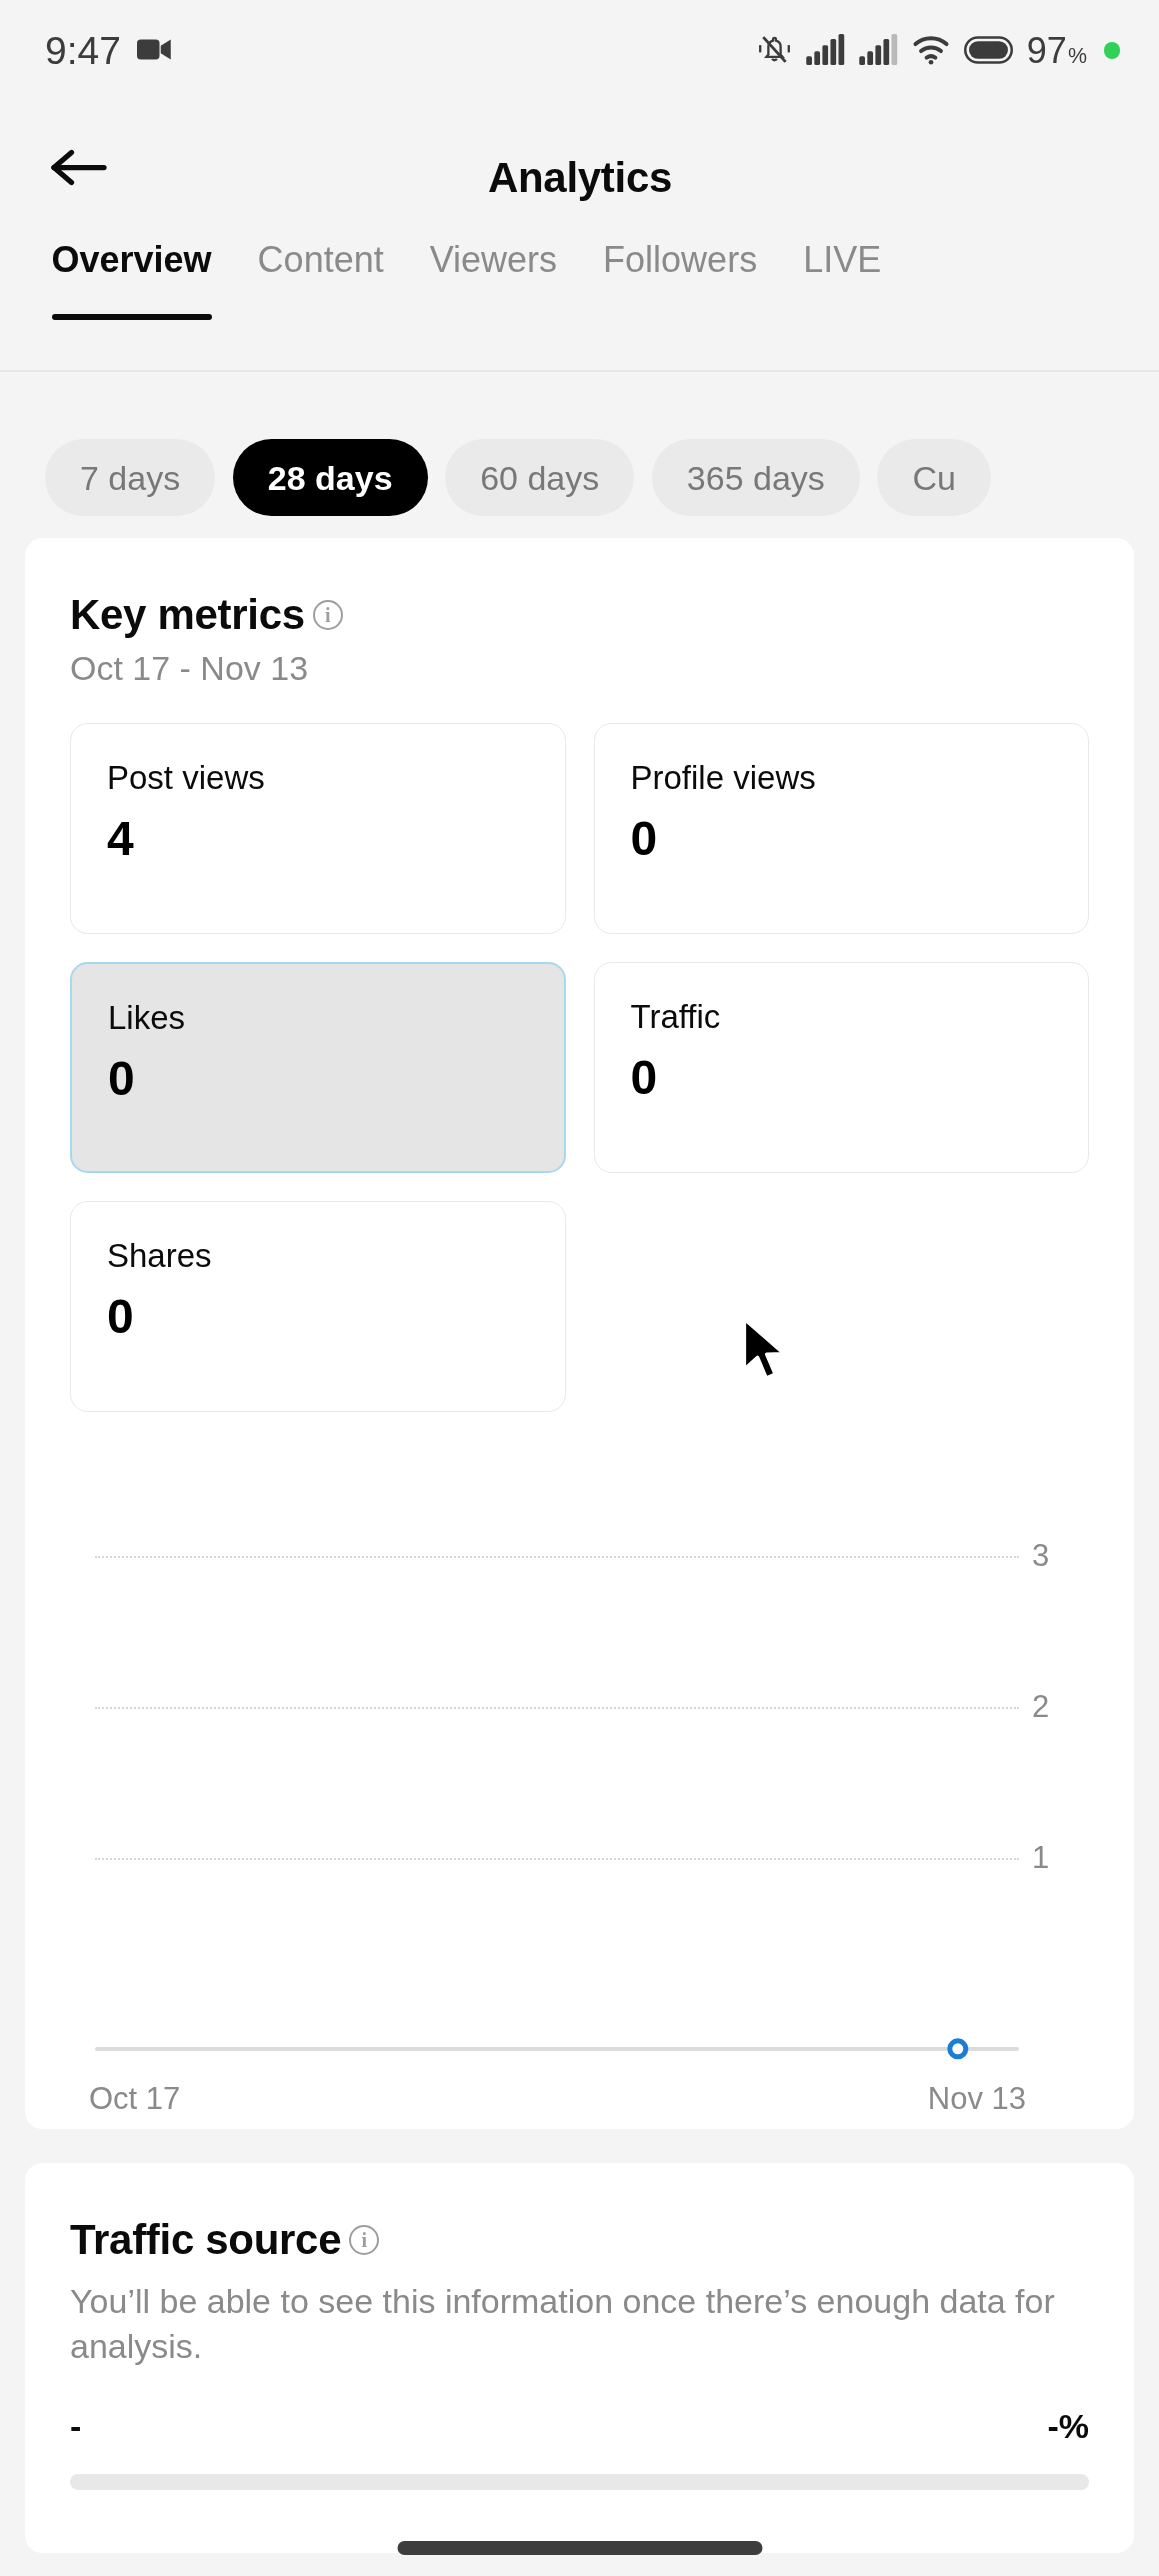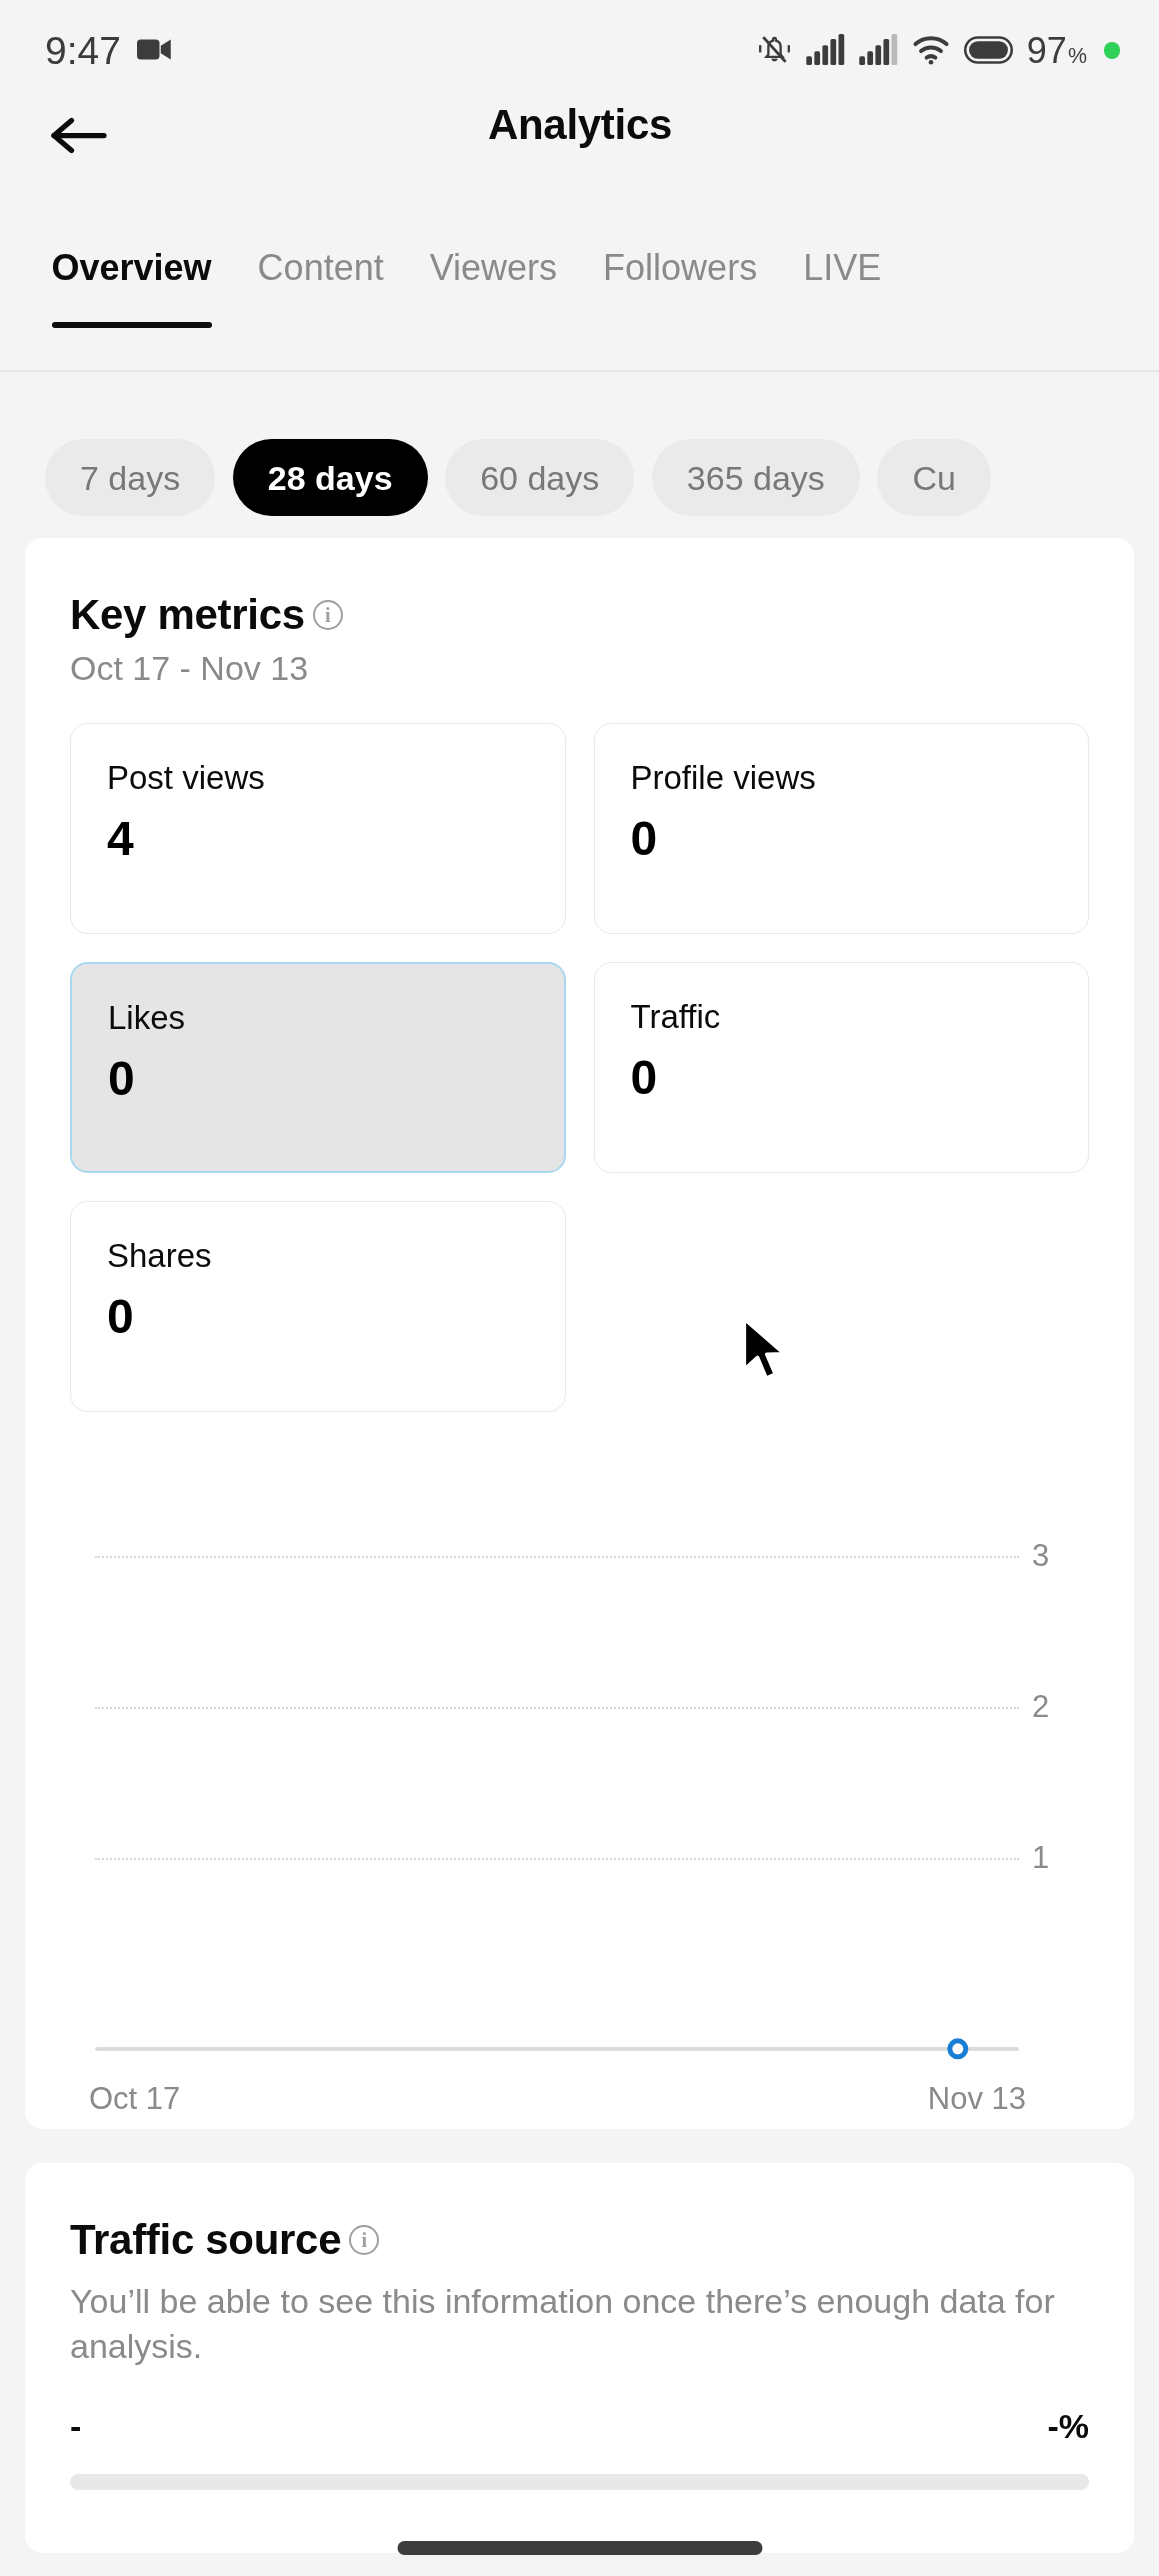--- a/index.html
+++ b/index.html
@@ -55,21 +55,21 @@
   }
 
   
   .header {
     position: absolute;
     top: 101px; left: 0;
     width: 1160px;
     height: 101px;
     background: #f4f4f4;
     display: flex;
-    align-items: flex-start;
+    align-items: flex-end;
   }
   .back-btn {
     position: absolute;
     left: 44px;
     width: 69px; height: 69px;
     display: flex; align-items: center; justify-content: center;
     cursor: pointer;
   }
   .page-title {
     width: 100%;
@@ -94,21 +94,20 @@
   }
   .tab {
     position: relative;
     font-size: 36px;
     color: #8a8a8a;
     font-weight: 400;
     padding: 0 23px;
     white-space: nowrap;
     cursor: pointer;
     padding-top: 5px;
-    margin-top: 8px;
   }
   .tab:first-child { padding-left: 7.5px; }
   .tab.active { color: #0b0b0b; font-weight: 700; }
   .tab.active::after {
     content: "";
     position: absolute;
     left: 7.5px; right: 23px;
     bottom: -39px;
     height: 5.7px;
     background: #0b0b0b;

